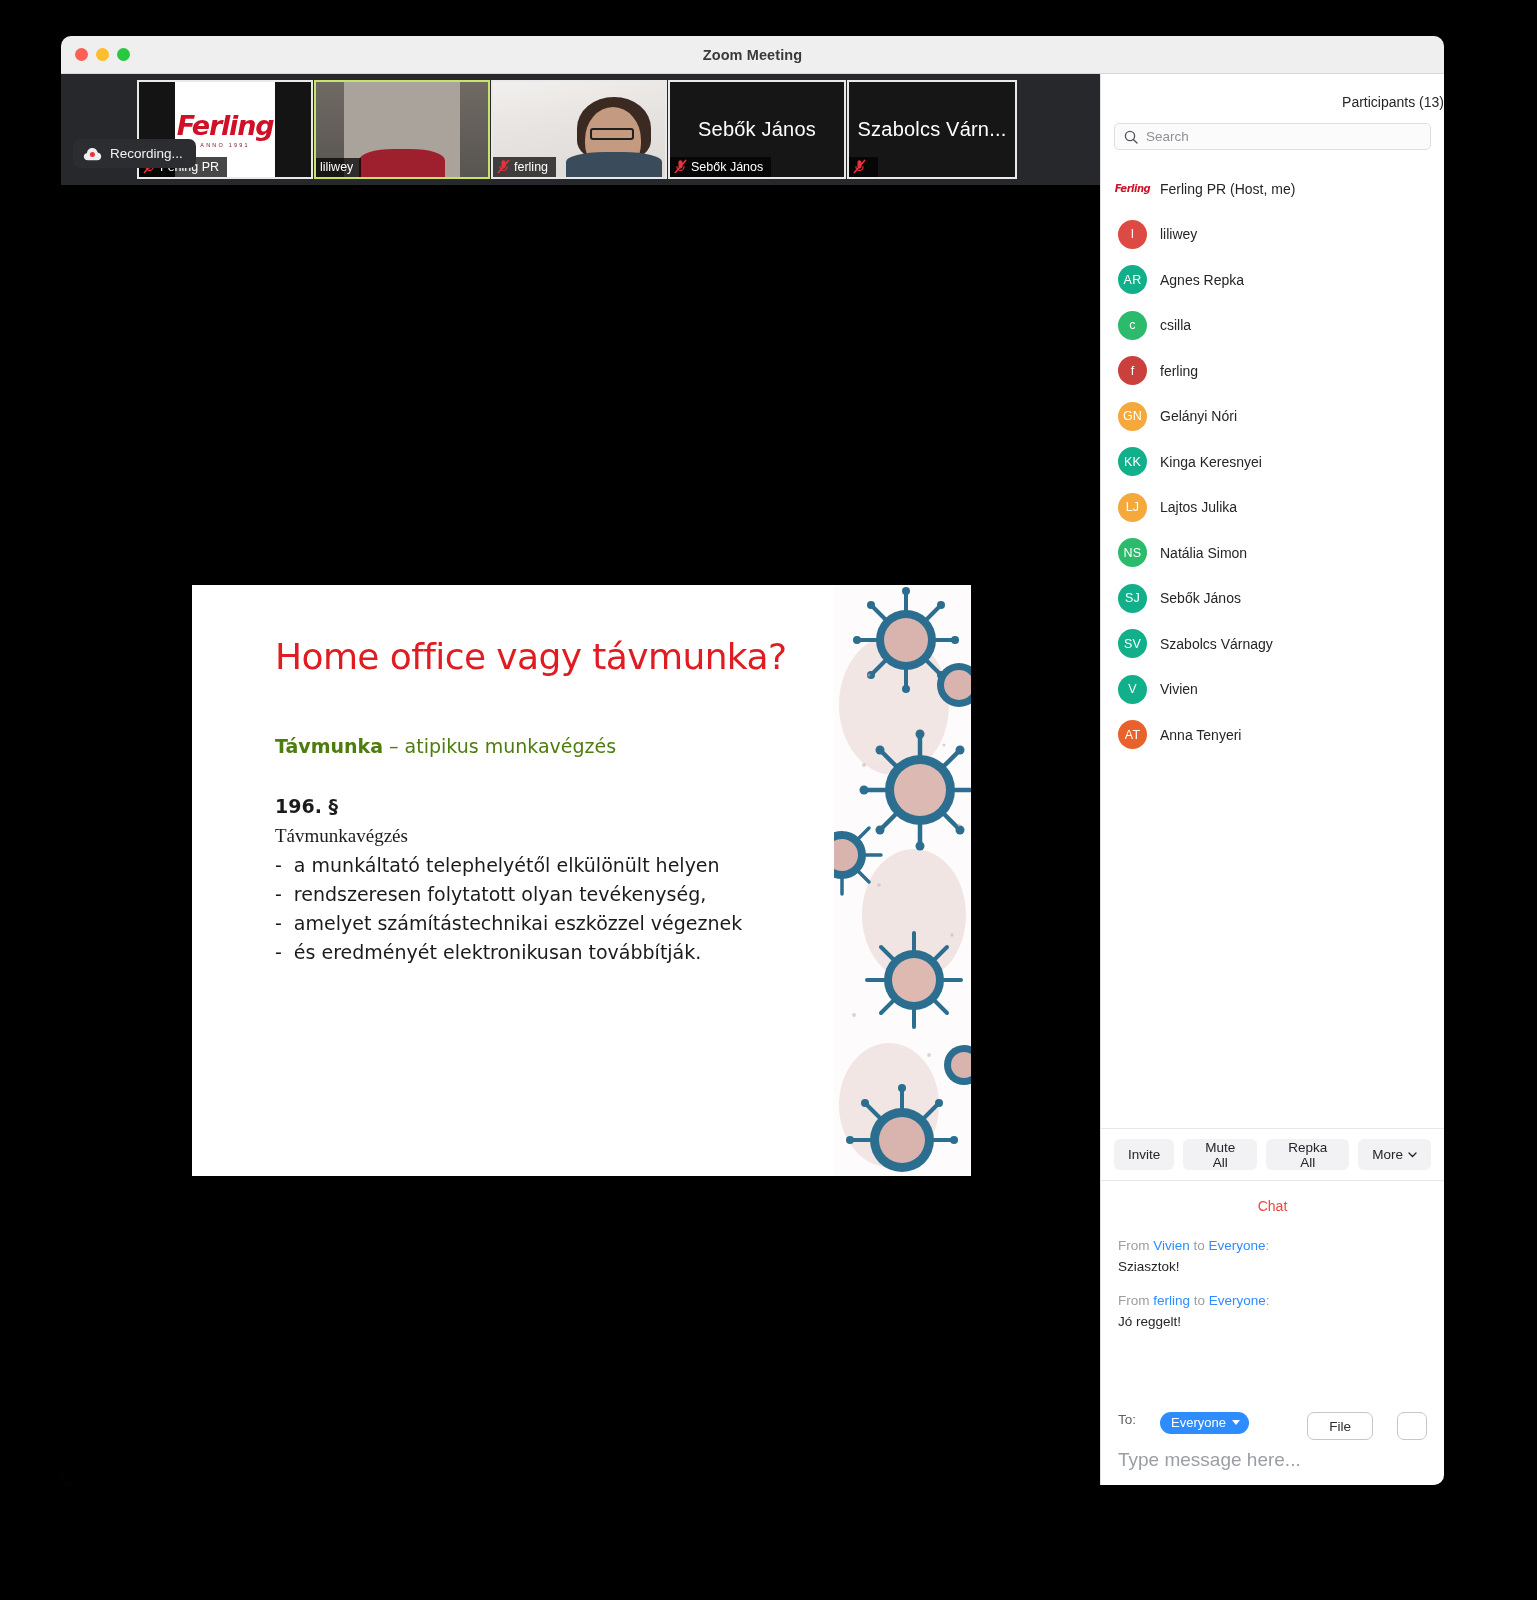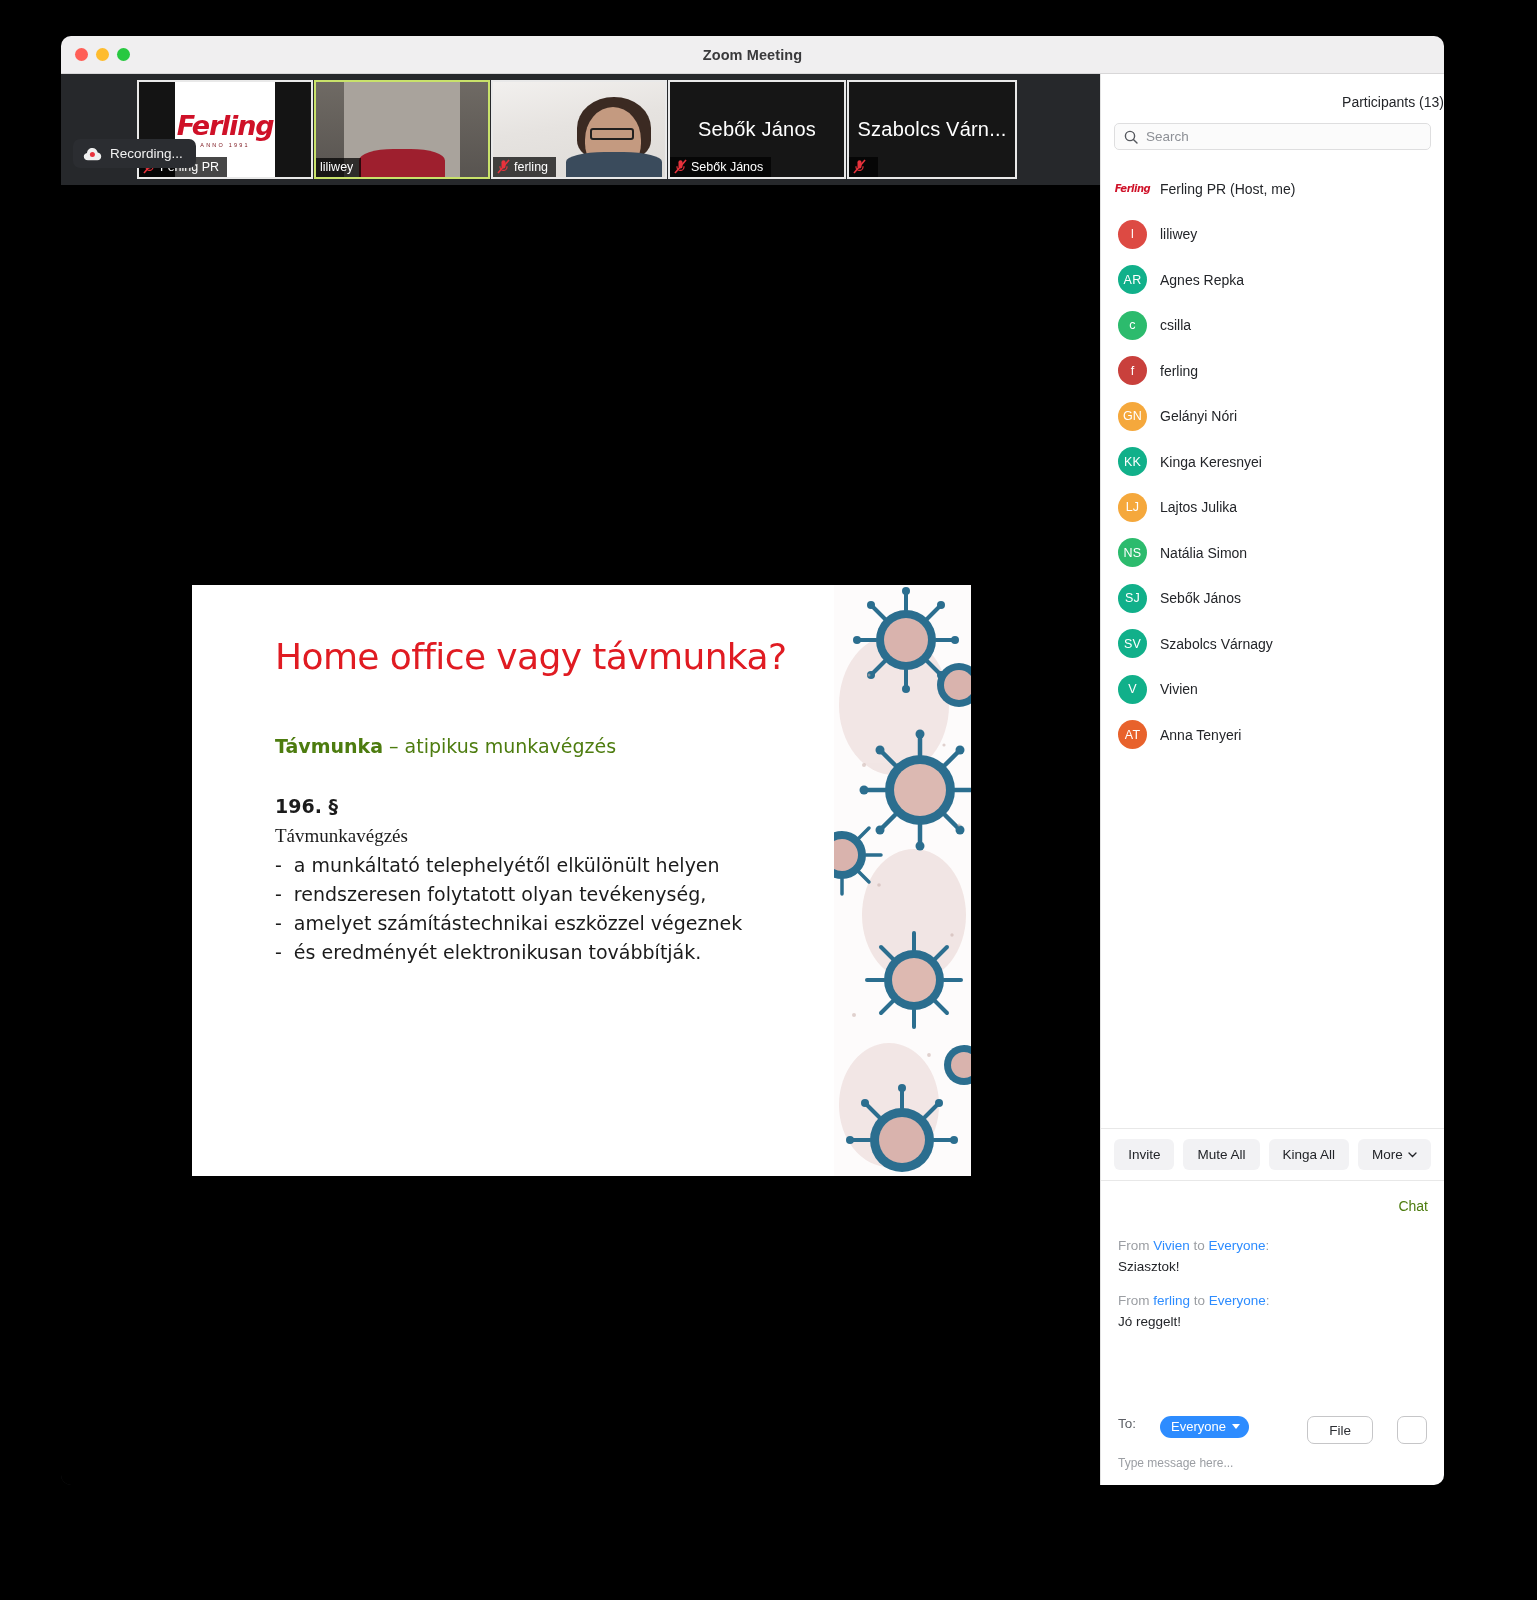--- a/index.html
+++ b/index.html
@@ -310,22 +310,22 @@
     cursor: pointer;
   }
   .chev { width:9px; height:6px; display:block; }
 
   .chat {
     border-top: 1px solid #e8e8e8;
     display: flex; flex-direction: column;
     height: 305px;
   }
   .chat-head {
-    text-align: right; font-size: 14px; color:#4d7c0f;
-    padding: 17px 16px 10px;
+    text-align: center; font-size: 14px; color:#ef4444;
+    padding: 17px 0 10px;
   }
   .chat-msgs { flex: 1; padding: 12px 17px 0; overflow: hidden; }
   .msg { margin-bottom: 14px; }
   .msg-from { font-size: 13.5px; color: #9b9ea3; line-height: 1.55; }
   .msg-from .who { color: #2d8cff; }
   .msg-body { font-size: 13.5px; color: #232529; line-height: 1.5; }
 
   .chat-foot { padding: 0 17px 14px; }
   .chat-to-row {
     display: flex; align-items: flex-start; gap: 24px;
@@ -349,21 +349,21 @@
   .file-btn {
     border:1px solid #c6c6c8; background:#fff; border-radius:7px;
     height:28px; padding:0 21px; font-size:13.5px; color:#2c2e33;
     font-family:"Liberation Sans", sans-serif; cursor:pointer;
   }
   .sq-btn {
     border:1px solid #c6c6c8; background:#fff; border-radius:7px;
     width:30px; height:28px; cursor:pointer;
   }
   .chat-input {
-    font-size: 12px; color: #8d9096; border:none; outline:none;
+    font-size: 19px; color: #8d9096; border:none; outline:none;
     width:100%; background:transparent;
     font-family:"Liberation Sans", sans-serif;
   }
   .chat-input::placeholder { color:#9b9ea3; }
 </style>
 </head>
 <body>
 
 <div class="window">
 
@@ -707,21 +707,21 @@
       </div>
 
       <div class="panel-actions">
         <button class="pbtn">
           <span>Invite</span>
         </button>
         <button class="pbtn">
           <span>Mute All</span>
         </button>
         <button class="pbtn">
-          <span>Kinga All</span>
+          <span>Repka All</span>
         </button>
         <button class="pbtn">
           <span>More</span>
           <svg class="chev" viewBox="0 0 9 6">
             <path d="M1 1l3.5 3.5L8 1" fill="none" stroke="#232529" stroke-width="1.3" stroke-linecap="round"></path>
           </svg>
         </button>
       </div>
 
       <div class="chat">

